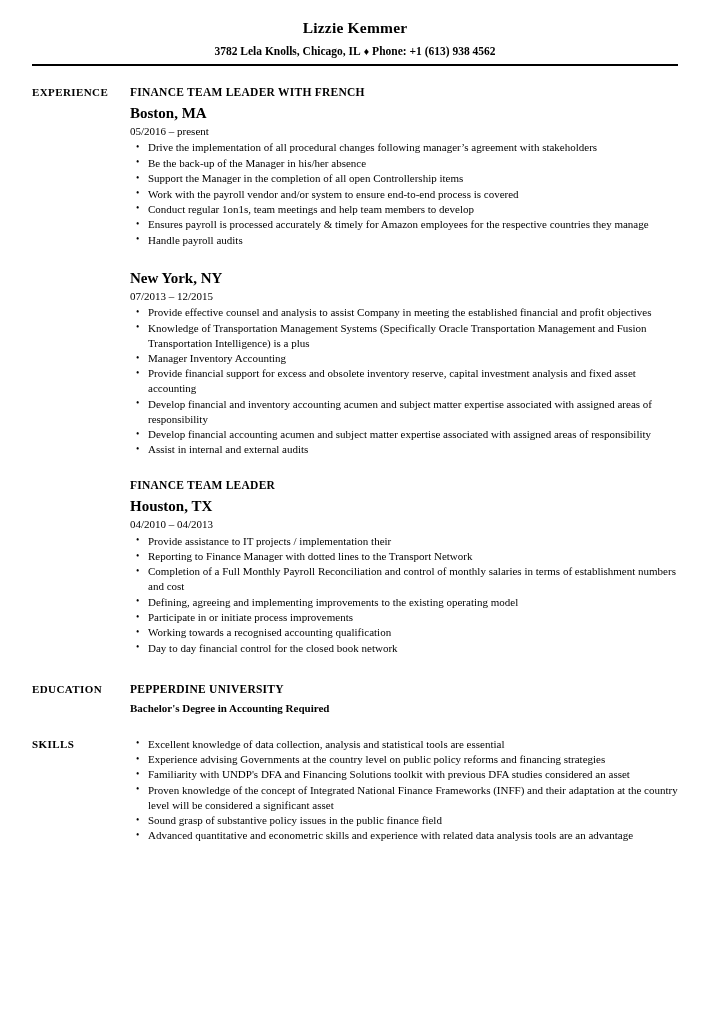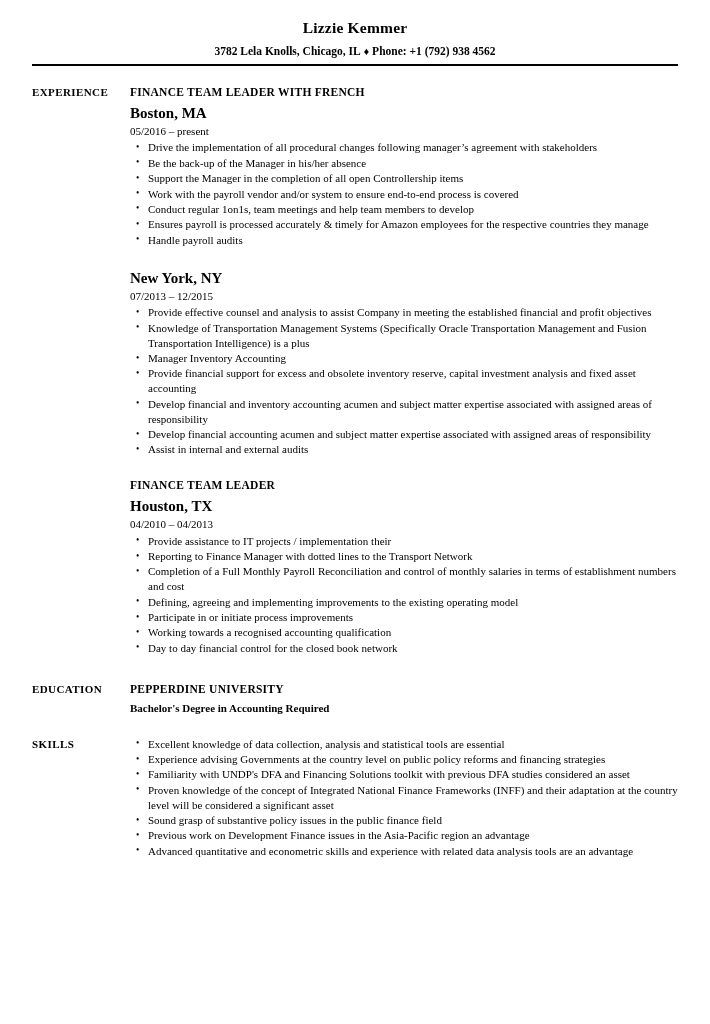--- a/index.html
+++ b/index.html
@@ -147,21 +147,21 @@
   
   .skills-list > li { margin-bottom: 0.5px; }
 </style>
 </head>
 <body>
 
 <div class="page">
 
   <div class="header">
     <div class="cand-name">Lizzie Kemmer</div>
-    <div class="cand-contact"><span>3782 Lela Knolls, Chicago, IL</span><span class="diamond">♦</span><span>Phone: +1 (792) 938 4562</span></div>
+    <div class="cand-contact"><span>3782 Lela Knolls, Chicago, IL</span><span class="diamond">♦</span><span>Phone: +1 (613) 938 4562</span></div>
   </div>
   <hr class="rule">
 
   <div class="body">
 
     <div class="section sec-experience">
       <div class="section-label">EXPERIENCE</div>
       <div class="section-body">
 
         <div class="job">
@@ -221,20 +221,19 @@
 
     <div class="section sec-skills">
       <div class="section-label">SKILLS</div>
       <div class="section-body">
         <ul class="bullets skills-list">
           <li>Excellent knowledge of data collection, analysis and statistical tools are essential</li>
           <li>Experience advising Governments at the country level on public policy reforms and financing strategies</li>
           <li>Familiarity with UNDP's DFA and Financing Solutions toolkit with previous DFA studies considered an asset</li>
           <li>Proven knowledge of the concept of Integrated National Finance Frameworks (INFF) and their adaptation at the country level will be considered a significant asset</li>
           <li>Sound grasp of substantive policy issues in the public finance field</li>
-          <li>Previous work on Development Finance issues in the Asia-Pacific region an advantage</li>
           <li>Advanced quantitative and econometric skills and experience with related data analysis tools are an advantage</li>
         </ul>
       </div>
     </div>
 
   </div>
 </div>
 
 </body></html>

